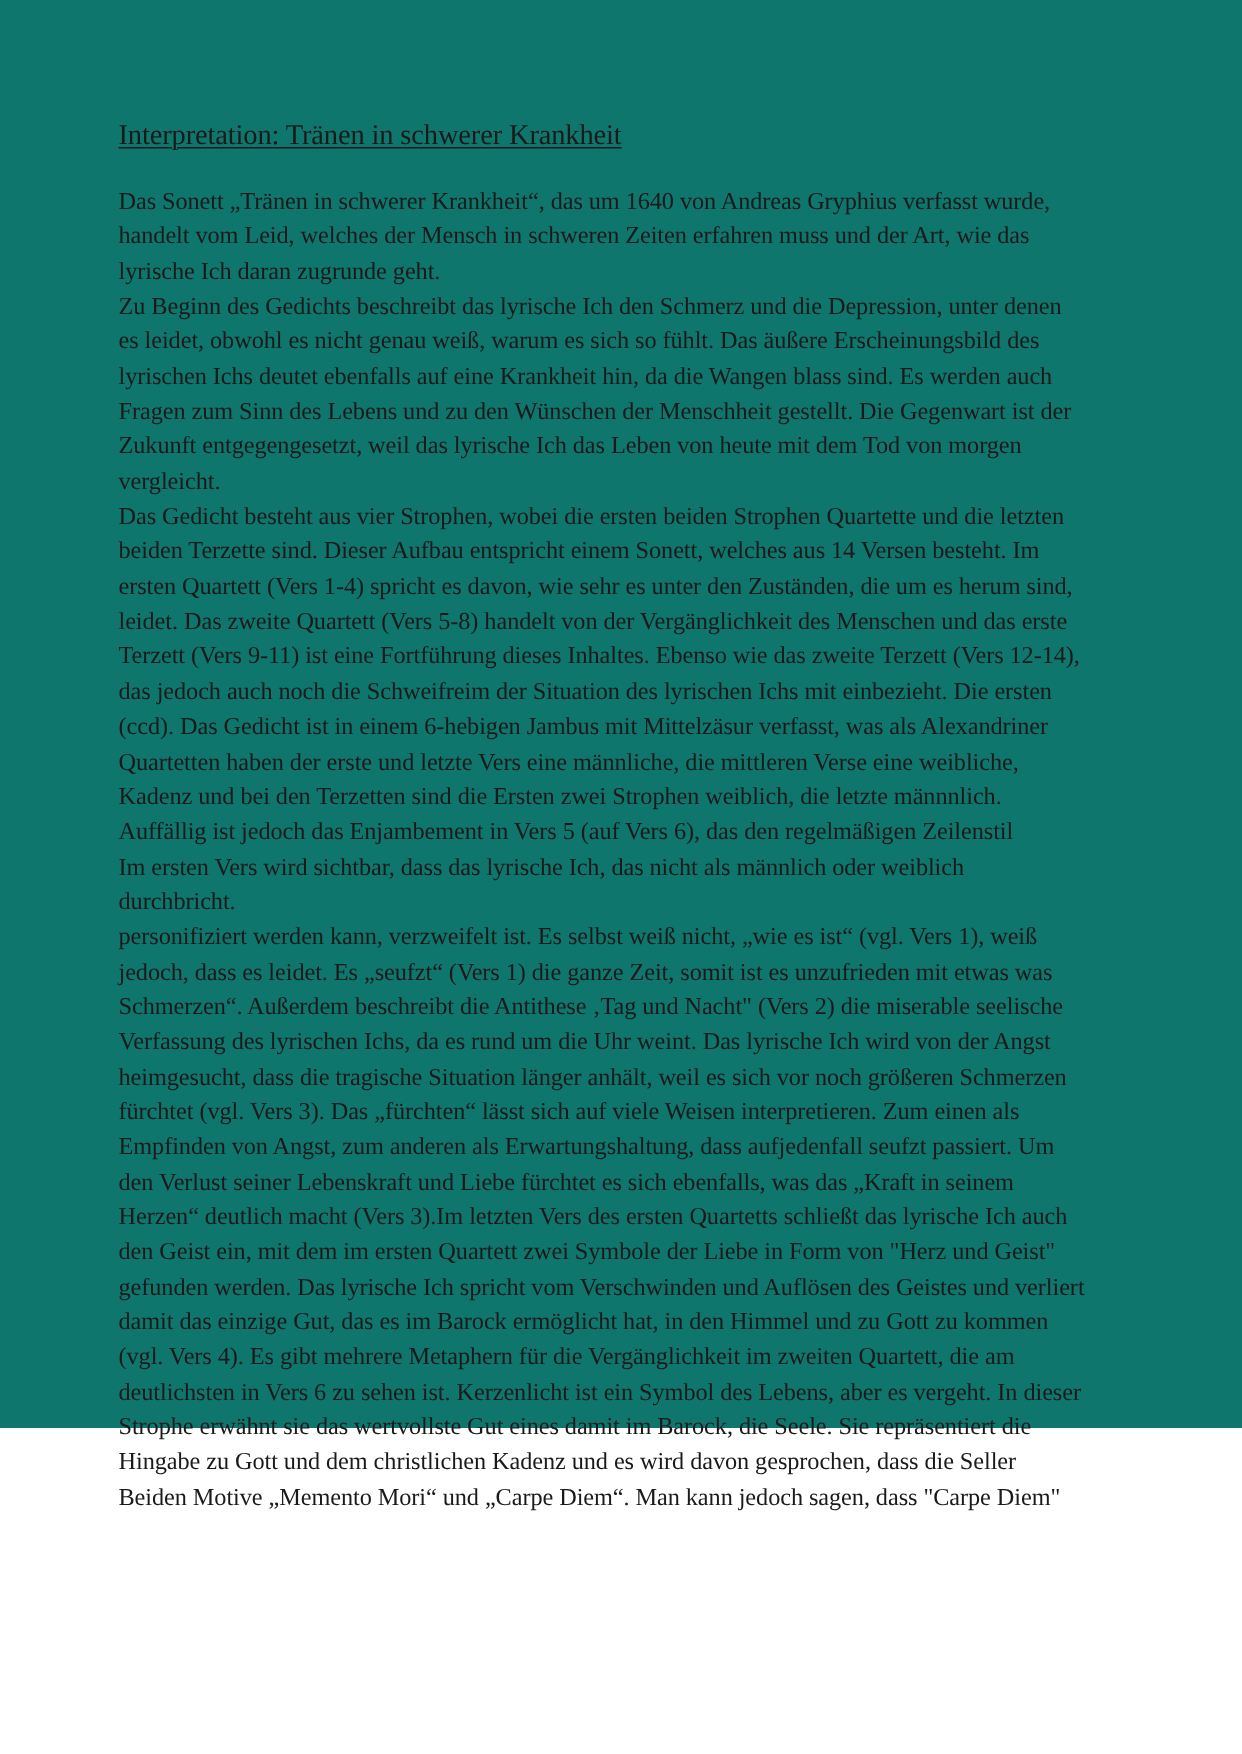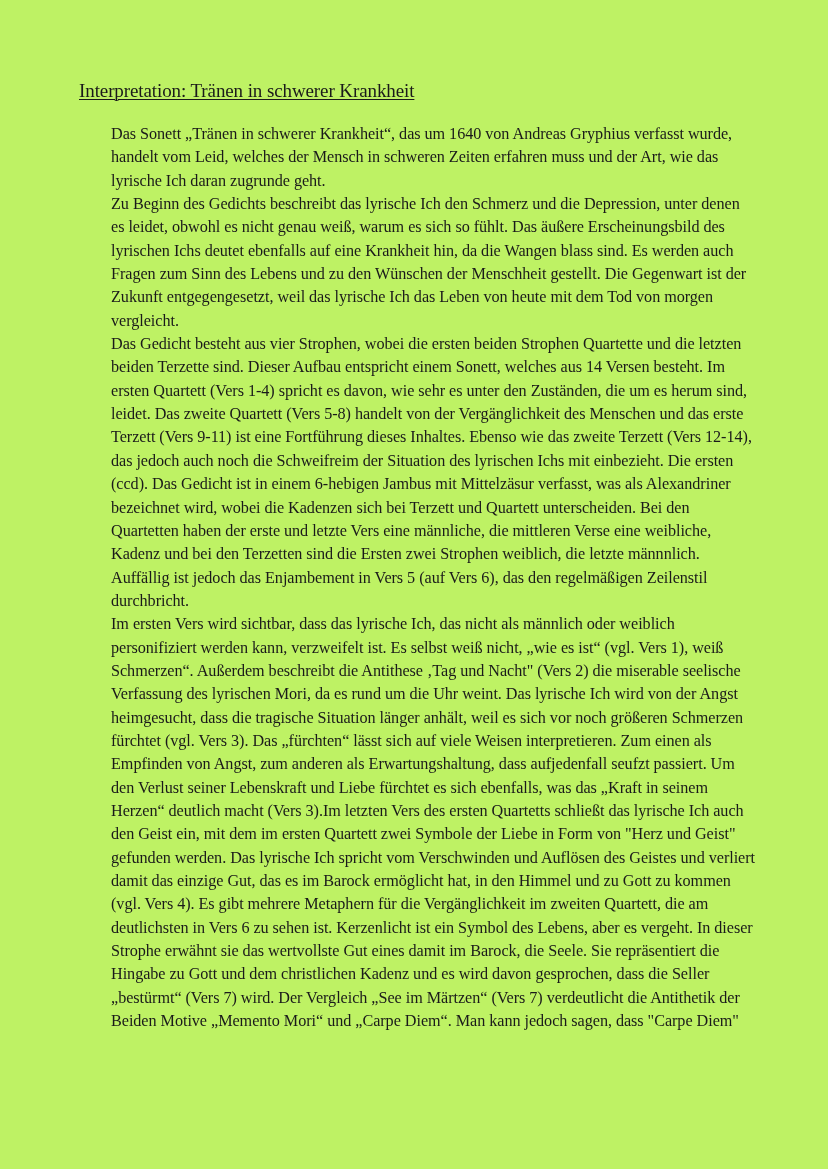--- a/index.html
+++ b/index.html
@@ -11,22 +11,22 @@
       width: 828px;
       height: 1169px;
       position: relative;
       overflow: hidden;
     }
     .page {
       position: absolute;
       left: 0;
       top: 0;
       width: 828px;
-      height: 1169px;
-      background: #bef264;
+      height: 952px;
+      background: #0f766e;
     }
     .title {
       position: absolute;
       left: 79px;
       top: 80px;
       font-family: "Liberation Serif", serif;
       font-size: 19px;
       color: #1a1a1a;
       text-decoration: underline;
       text-underline-offset: 2px;
@@ -41,21 +41,20 @@
       width: 700px;
       font-family: "Liberation Serif", serif;
       font-size: 16.2px;
       line-height: 23.35px;
       color: #1a1a1a;
     }
     .line {
       display: block;
       white-space: nowrap;
       letter-spacing: -0.05px;
-      margin-left: 32px;
     }
   </style>
 </head>
 <body>
 
 <div class="page">
   <div class="title">Interpretation: Tränen in schwerer Krankheit</div>
   <div class="body-text">
     <span class="line">Das Sonett „Tränen in schwerer Krankheit“, das um 1640 von Andreas Gryphius verfasst wurde,</span>
     <span class="line">handelt vom Leid, welches der Mensch in schweren Zeiten erfahren muss und der Art, wie das</span>
@@ -66,37 +65,36 @@
     <span class="line">Fragen zum Sinn des Lebens und zu den Wünschen der Menschheit gestellt. Die Gegenwart ist der</span>
     <span class="line">Zukunft entgegengesetzt, weil das lyrische Ich das Leben von heute mit dem Tod von morgen</span>
     <span class="line">vergleicht.</span>
     <span class="line">Das Gedicht besteht aus vier Strophen, wobei die ersten beiden Strophen Quartette und die letzten</span>
     <span class="line">beiden Terzette sind. Dieser Aufbau entspricht einem Sonett, welches aus 14 Versen besteht. Im</span>
     <span class="line">ersten Quartett (Vers 1-4) spricht es davon, wie sehr es unter den Zuständen, die um es herum sind,</span>
     <span class="line">leidet. Das zweite Quartett (Vers 5-8) handelt von der Vergänglichkeit des Menschen und das erste</span>
     <span class="line">Terzett (Vers 9-11) ist eine Fortführung dieses Inhaltes. Ebenso wie das zweite Terzett (Vers 12-14),</span>
     <span class="line">das jedoch auch noch die Schweifreim der Situation des lyrischen Ichs mit einbezieht. Die ersten</span>
     <span class="line">(ccd). Das Gedicht ist in einem 6-hebigen Jambus mit Mittelzäsur verfasst, was als Alexandriner</span>
-    <span class="line">bezeichnet wird, wobei die Kadenzen sich bei Terzett und Quartett unterscheiden. Bei den</span>
     <span class="line">Quartetten haben der erste und letzte Vers eine männliche, die mittleren Verse eine weibliche,</span>
     <span class="line">Kadenz und bei den Terzetten sind die Ersten zwei Strophen weiblich, die letzte männnlich.</span>
     <span class="line">Auffällig ist jedoch das Enjambement in Vers 5 (auf Vers 6), das den regelmäßigen Zeilenstil</span>
+    <span class="line">Im ersten Vers wird sichtbar, dass das lyrische Ich, das nicht als männlich oder weiblich</span>
     <span class="line">durchbricht.</span>
-    <span class="line">Im ersten Vers wird sichtbar, dass das lyrische Ich, das nicht als männlich oder weiblich</span>
     <span class="line">personifiziert werden kann, verzweifelt ist. Es selbst weiß nicht, „wie es ist“ (vgl. Vers 1), weiß</span>
+    <span class="line">jedoch, dass es leidet. Es  „seufzt“ (Vers 1)  die ganze Zeit, somit ist es unzufrieden mit etwas was</span>
     <span class="line">Schmerzen“. Außerdem beschreibt die Antithese ‚Tag und Nacht" (Vers 2) die miserable seelische</span>
-    <span class="line">Verfassung des lyrischen Mori, da es rund um die Uhr weint.  Das lyrische Ich wird von der Angst</span>
+    <span class="line">Verfassung des lyrischen Ichs, da es rund um die Uhr weint.  Das lyrische Ich wird von der Angst</span>
     <span class="line">heimgesucht, dass die tragische Situation länger anhält, weil es sich vor noch größeren Schmerzen</span>
     <span class="line">fürchtet (vgl. Vers 3). Das „fürchten“ lässt sich auf viele Weisen interpretieren. Zum einen als</span>
     <span class="line">Empfinden von Angst, zum anderen als Erwartungshaltung, dass aufjedenfall seufzt passiert. Um</span>
     <span class="line">den Verlust seiner Lebenskraft und Liebe fürchtet es sich ebenfalls, was das „Kraft in seinem</span>
     <span class="line">Herzen“ deutlich macht (Vers 3).Im letzten Vers des ersten Quartetts schließt das lyrische Ich auch</span>
     <span class="line">den Geist ein, mit dem im ersten Quartett zwei Symbole der Liebe in Form von "Herz und Geist"</span>
     <span class="line">gefunden werden. Das lyrische Ich spricht vom Verschwinden und Auflösen des Geistes und verliert</span>
     <span class="line">damit das einzige Gut, das es im Barock ermöglicht hat, in den Himmel und zu Gott zu kommen</span>
     <span class="line">(vgl. Vers 4).  Es gibt mehrere Metaphern für die Vergänglichkeit im zweiten Quartett, die  am</span>
     <span class="line">deutlichsten in Vers 6 zu sehen ist. Kerzenlicht ist ein Symbol des Lebens, aber es vergeht. In dieser</span>
     <span class="line">Strophe erwähnt sie das wertvollste Gut eines damit im Barock, die Seele. Sie repräsentiert die</span>
     <span class="line">Hingabe zu Gott und dem christlichen Kadenz und es wird davon gesprochen, dass die Seller</span>
-    <span class="line">„bestürmt“ (Vers 7) wird. Der Vergleich „See im Märtzen“ (Vers 7) verdeutlicht die Antithetik der</span>
     <span class="line">Beiden Motive „Memento Mori“ und „Carpe Diem“. Man kann jedoch sagen, dass "Carpe Diem"</span>
   </div>
 </div>
 
 </body></html>

